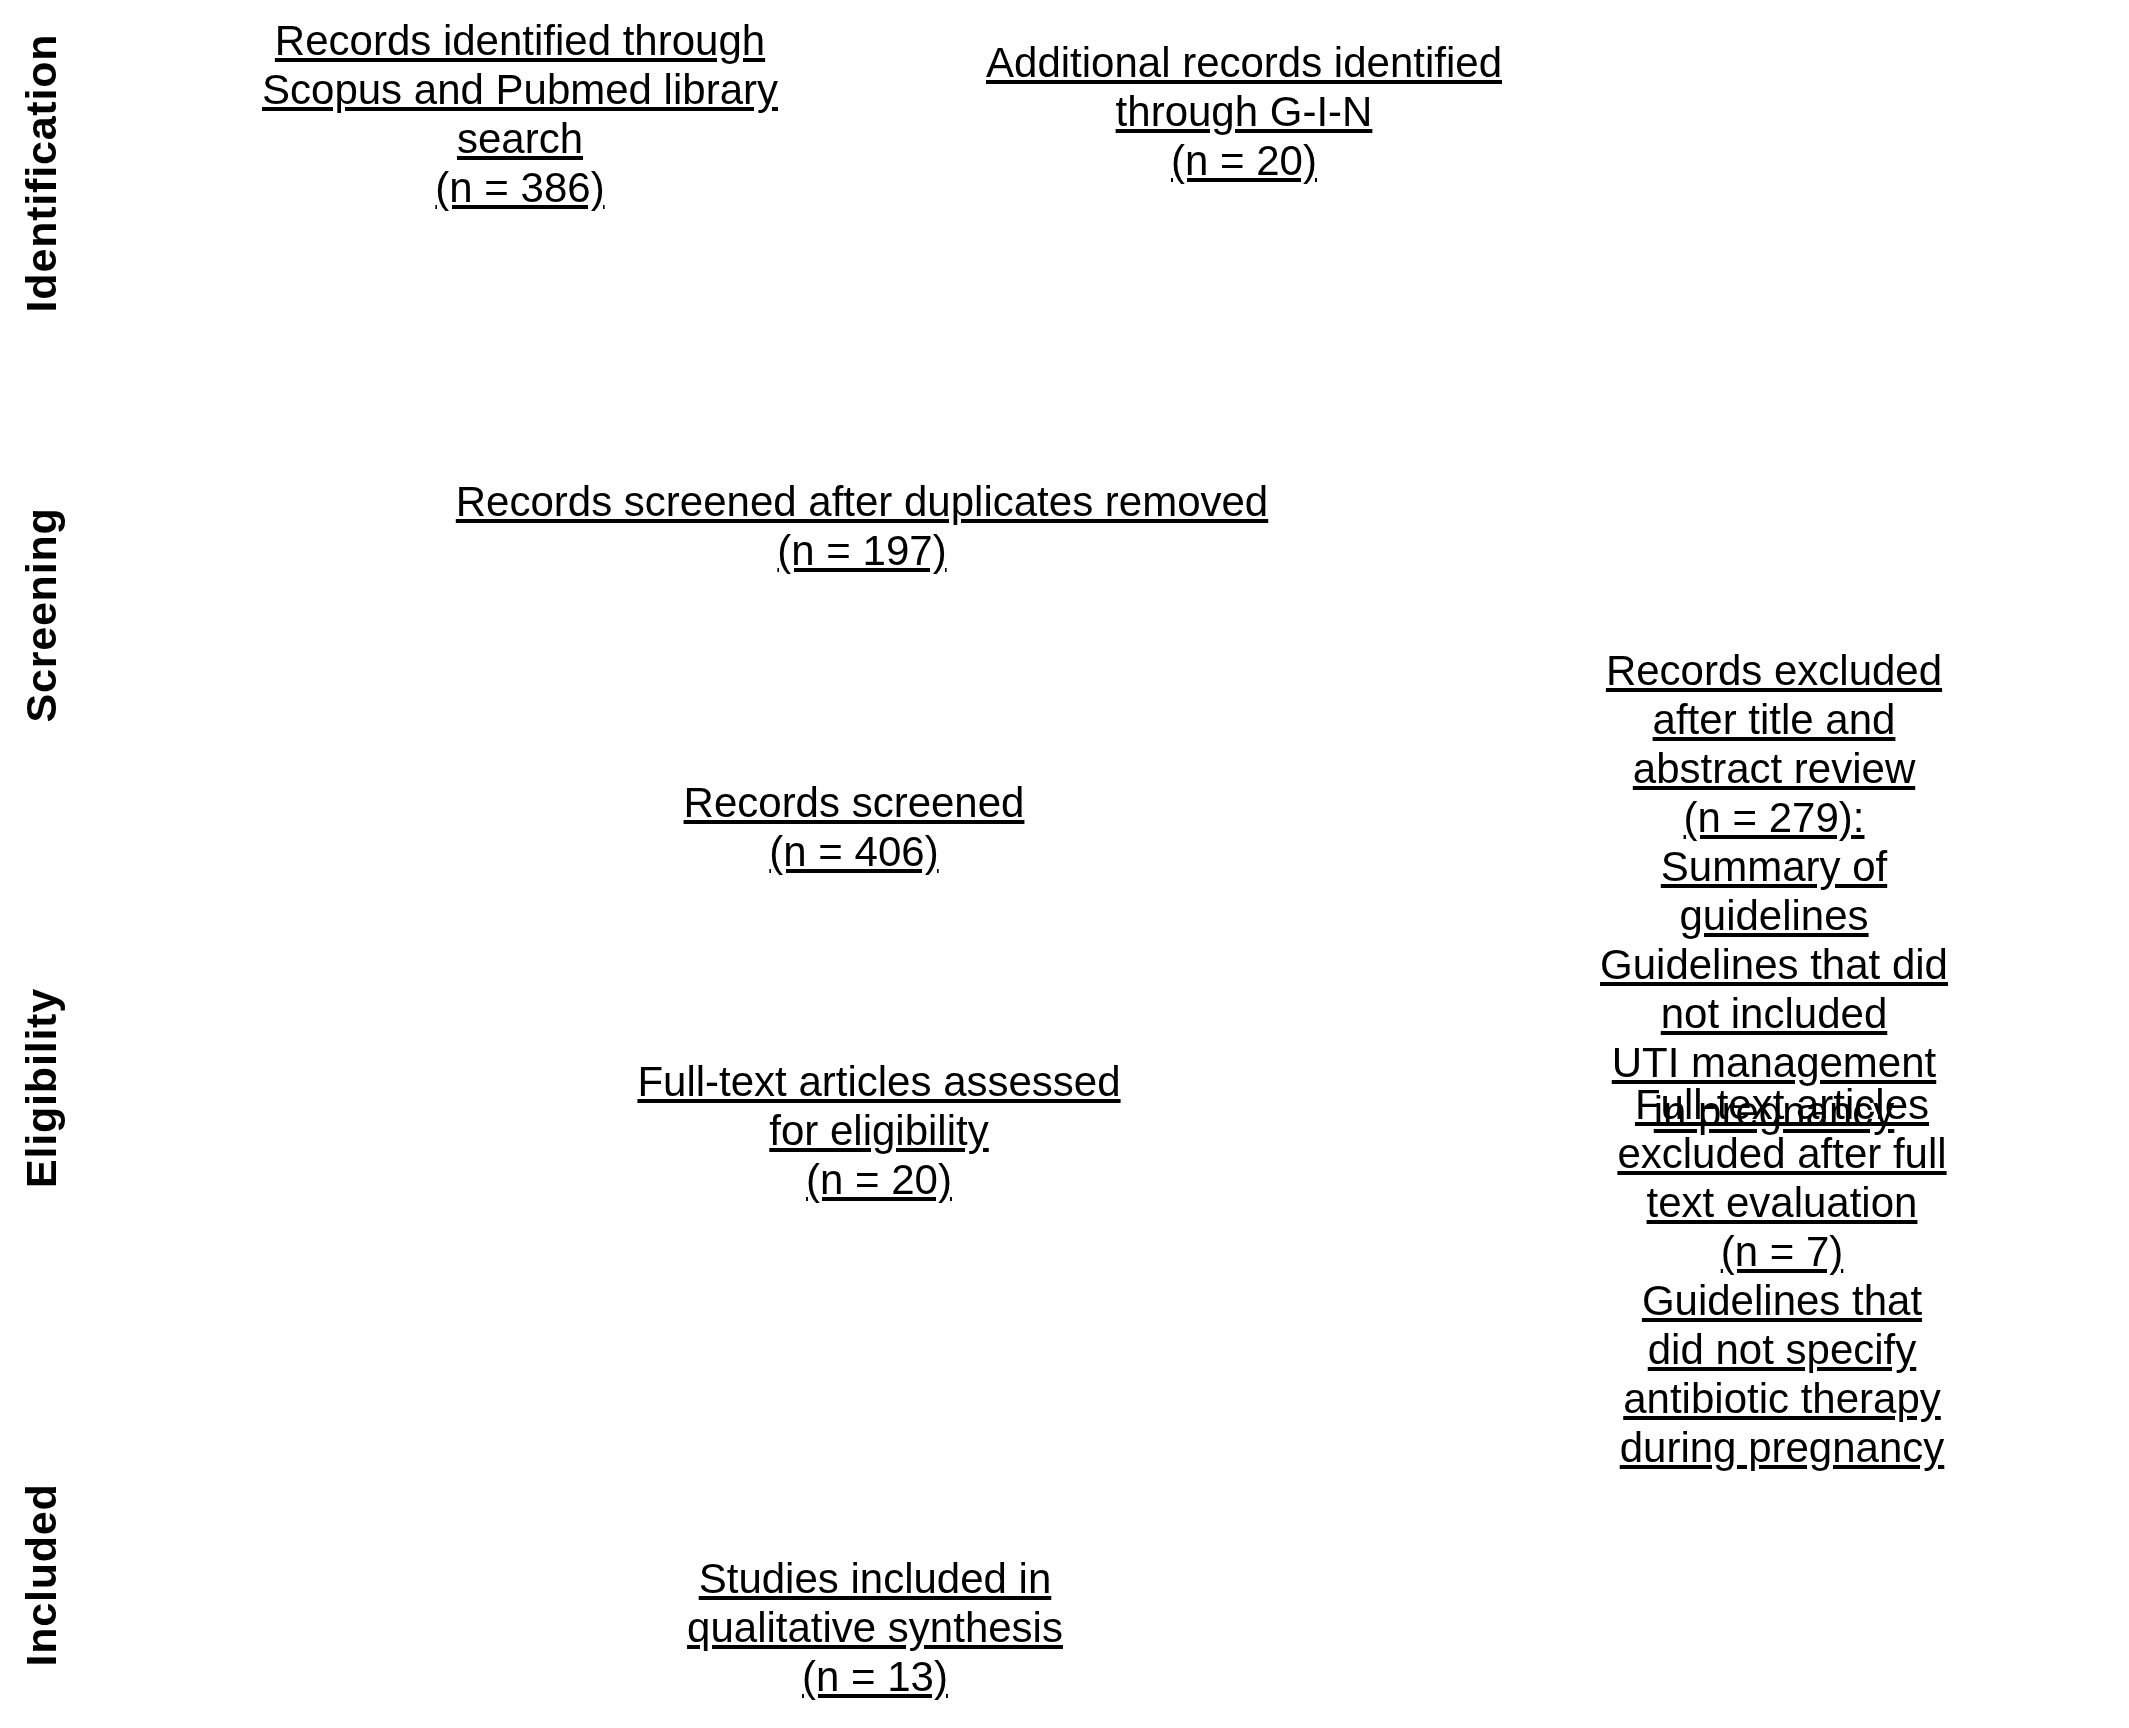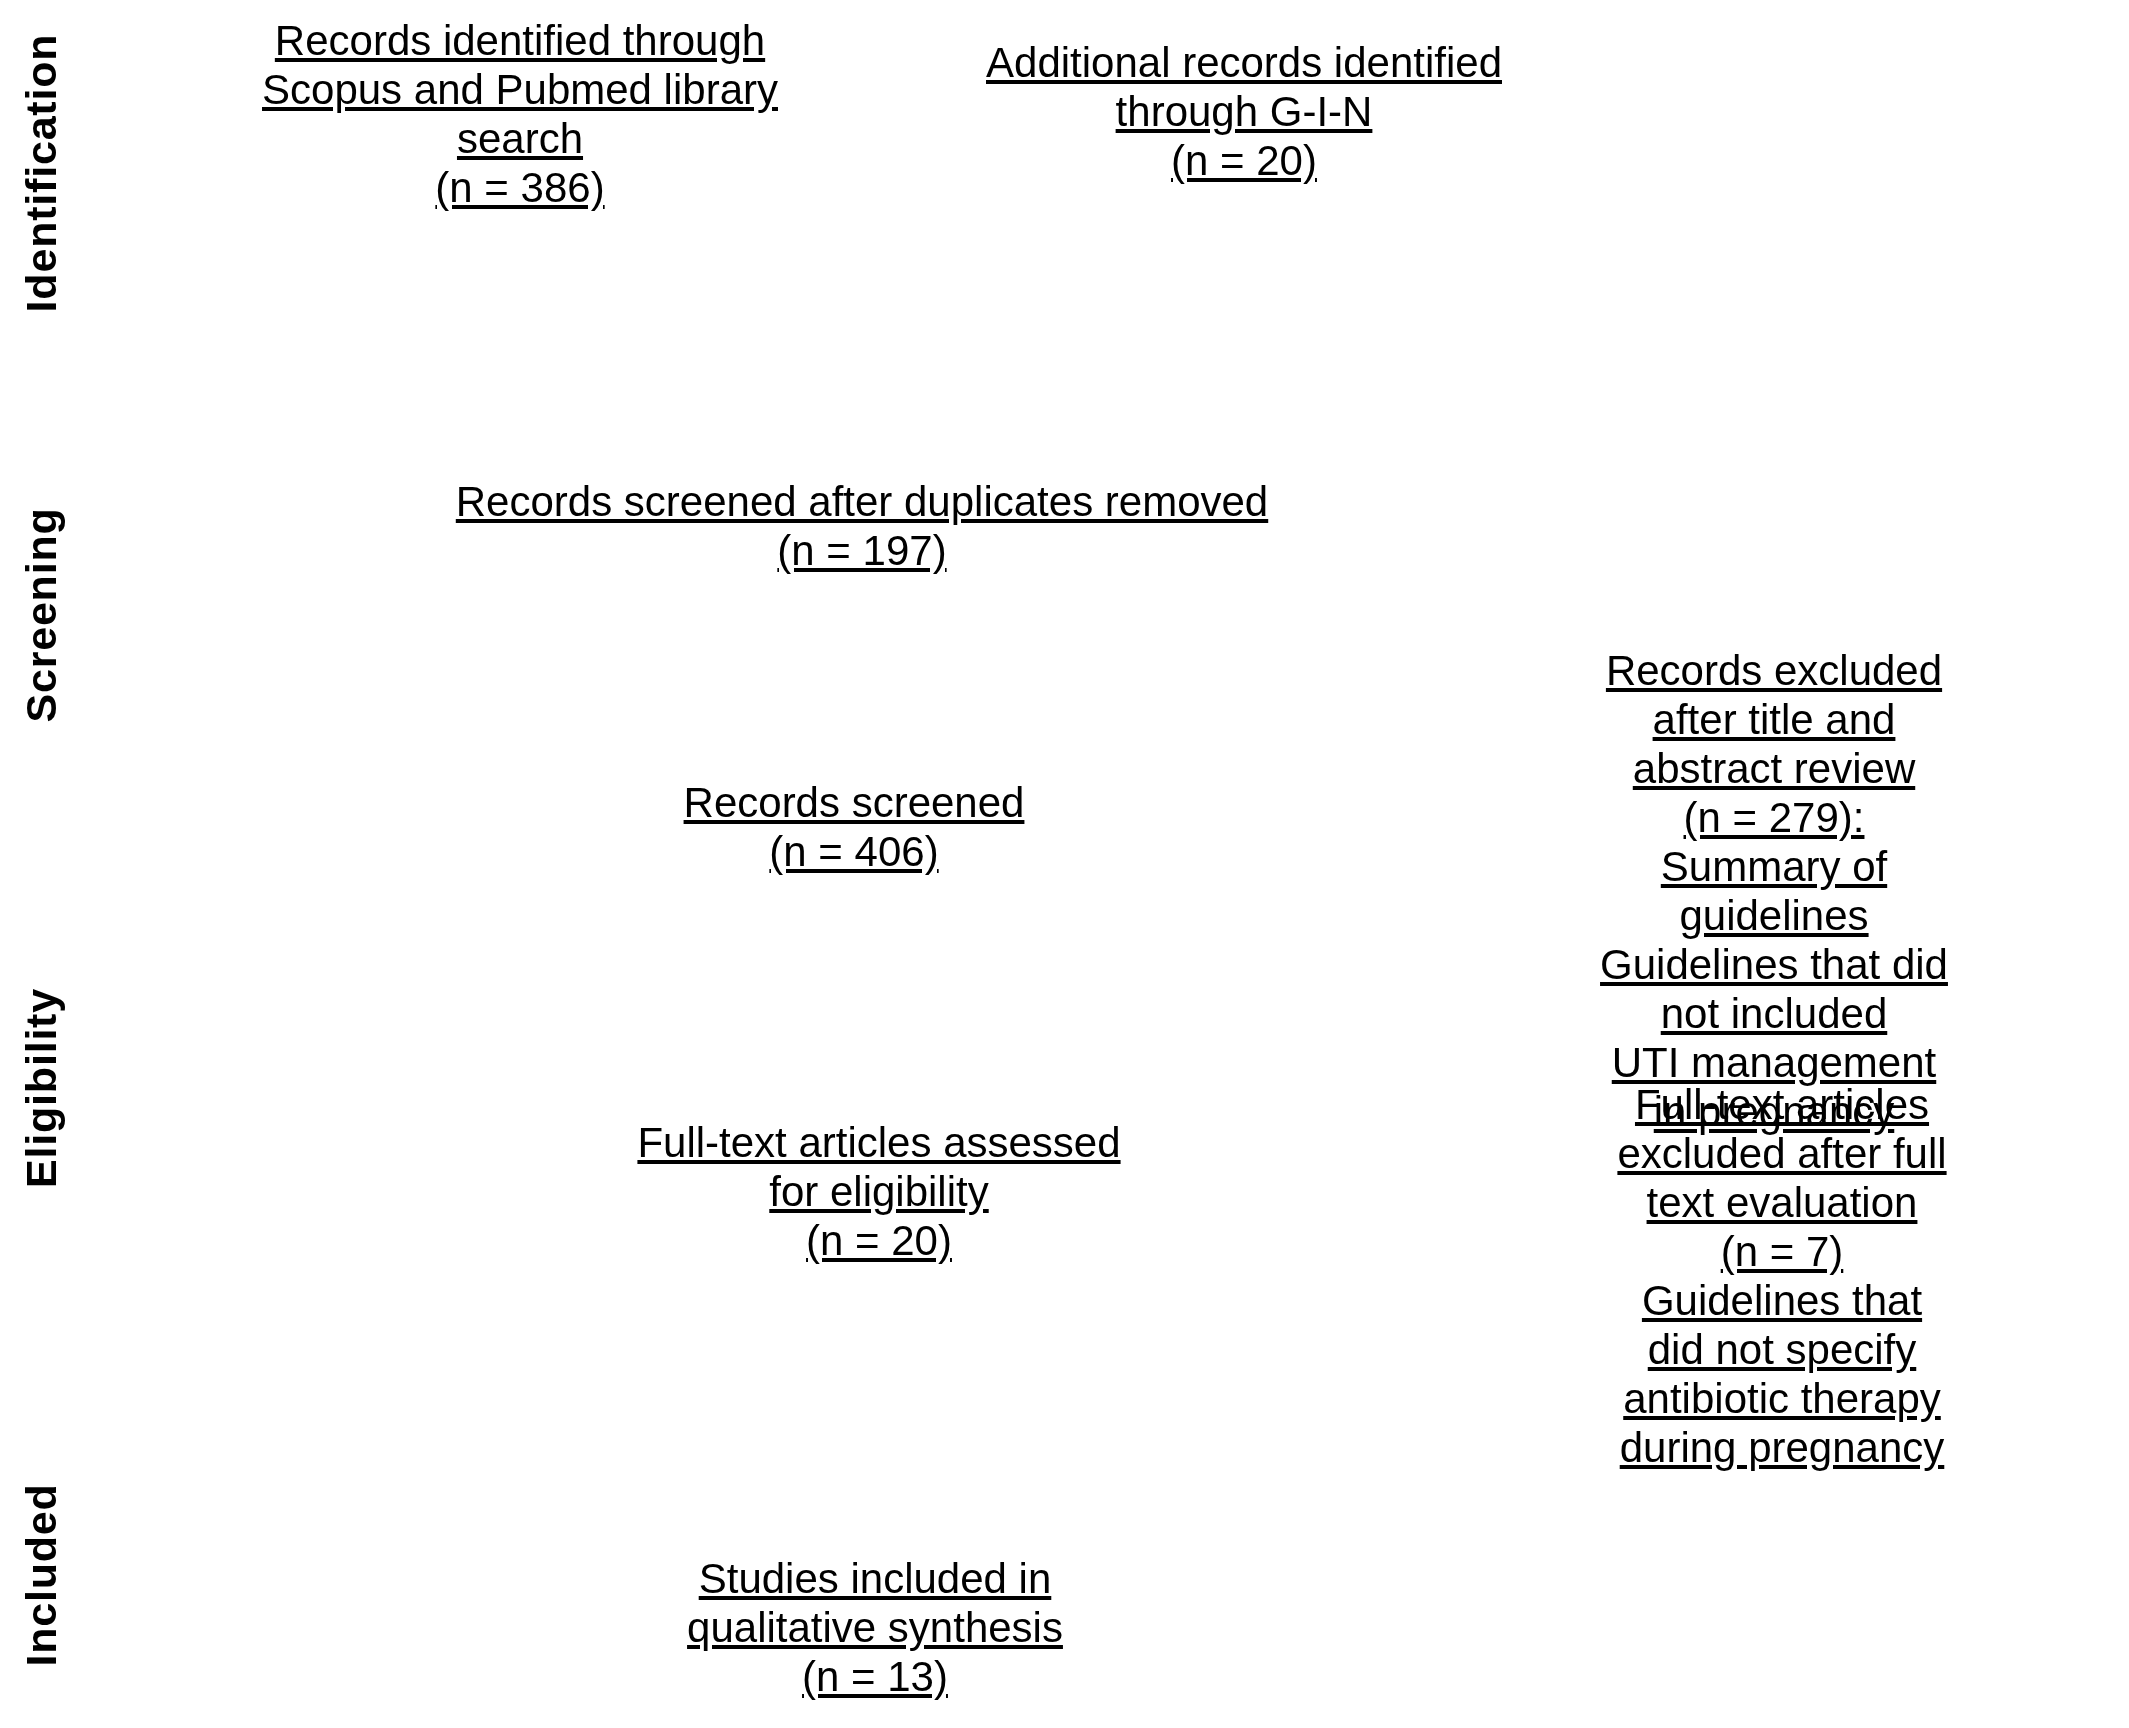--- a/index.html
+++ b/index.html
@@ -35,21 +35,21 @@
   #label-identification { left: 41px;  top: 173px;  }
   #label-screening      { left: 41px;  top: 615px;  }
   #label-eligibility    { left: 41px;  top: 1088px; }
   #label-included       { left: 41px;  top: 1575px; }
 
   #box-records-identified        { left: 520px;  top: 16px;   }
   #box-additional-records        { left: 1228px; top: 38px; margin-left: 16px;   }
   #box-screened-after-duplicates { left: 862px; top: 477px;  }
   #box-records-excluded          { left: 1774px; top: 646px;  }
   #box-records-screened          { left: 854px; top: 778px;  }
-  #box-fulltext-assessed         { left: 879px; top: 1118px; }
+  #box-fulltext-assessed         { left: 879px; top: 1057px; }
   #box-fulltext-excluded         { left: 1782px; top: 1080px; }
   #box-studies-included          { left: 875px; top: 1554px; }
 </style>
 </head>
 <body>
 
 <div id="label-identification" class="stage-label">Identification</div>
 
 <div id="label-screening" class="stage-label">Screening</div>
 

